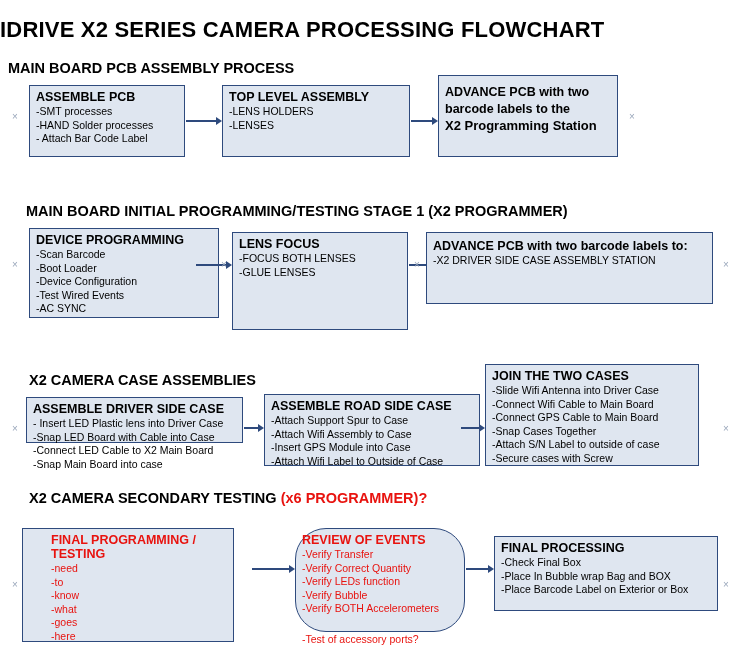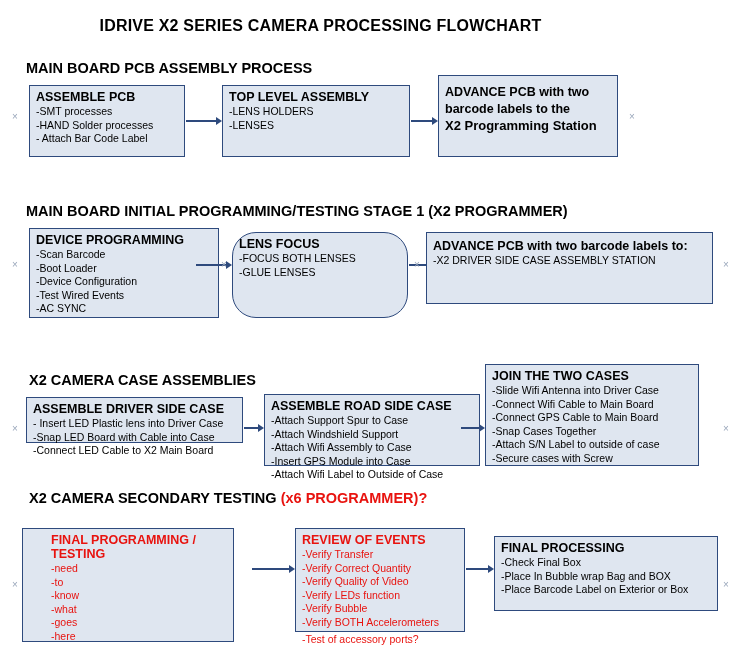--- a/index.html
+++ b/index.html
@@ -6,22 +6,22 @@
   body{
     width:747px;height:662px;
     background:#ffffff;
     font-family:"Liberation Sans", sans-serif;
     position:relative;
     overflow:hidden;
     color:#000;
   }
   .abs{position:absolute;}
   #title{
-    left:0;top:17px;width:641px;text-align:center;
-    font-size:16px;font-weight:bold;letter-spacing:.2px;
+    left:0;top:17px;width:641px;text-align:left;
+    font-size:22px;font-weight:bold;letter-spacing:.2px;
   }
   .section-head{
     font-size:14.5px;font-weight:bold;
   }
   .box{
     box-sizing:border-box;
     border:1px solid #2e4a7d;
     background:#dfe6f0;
     padding:4px 5px 4px 6px;
   }
@@ -46,21 +46,21 @@
   }
   .tick{
     position:absolute;color:#9aa7bb;font-size:10px;line-height:10px;
   }
 </style>
 </head>
 <body>
 
 <div class="abs" id="title">IDRIVE X2  SERIES CAMERA PROCESSING FLOWCHART</div>
 
-<div class="abs section-head" style="left:26px;top:60px;">MAIN BOARD PCB ASSEMBLY PROCESS</div>
+<div class="abs section-head" style="left:8px;top:60px;">MAIN BOARD PCB ASSEMBLY PROCESS</div>
 
 <div class="abs box" style="left:29px;top:85px;width:156px;height:72px;">
   <span class="box-title">ASSEMBLE PCB</span>
   <span class="box-line">-SMT processes</span>
   <span class="box-line">-HAND Solder processes</span>
   <span class="box-line">- Attach Bar Code Label</span>
 </div>
 
 <div class="arrow" style="left:186px;top:117px;width:36px;">
   <div class="shaft" style="width:30px;"></div>
@@ -93,21 +93,21 @@
   <span class="box-line">-Device Configuration</span>
   <span class="box-line">-Test Wired Events</span>
   <span class="box-line">-AC SYNC</span>
 </div>
 
 <div class="arrow" style="left:196px;top:261px;width:36px;">
   <div class="shaft" style="width:30px;"></div>
     <div class="head" style="left:30px;"></div>
 </div>
 
-<div class="abs box" style="left:232px;top:232px;width:176px;height:86px;border-radius:24px;">
+<div class="abs box" style="left:232px;top:232px;width:176px;height:98px;">
   <span class="box-title">LENS FOCUS</span>
   <span class="box-line">-FOCUS BOTH LENSES</span>
   <span class="box-line">-GLUE LENSES</span>
 </div>
 
 <div class="arrow" style="left:409px;top:261px;width:26px;">
   <div class="shaft" style="width:20px;"></div>
     <div class="head" style="left:20px;"></div>
 </div>
 
@@ -116,31 +116,31 @@
   <span class="box-line">-X2 DRIVER  SIDE  CASE  ASSEMBLY STATION</span>
 </div>
 
 <div class="abs section-head" style="left:29px;top:372px;">X2 CAMERA CASE ASSEMBLIES</div>
 
 <div class="abs box" style="left:26px;top:397px;width:217px;height:46px;">
   <span class="box-title">ASSEMBLE DRIVER SIDE CASE</span>
   <span class="box-line">- Insert LED Plastic lens into Driver Case</span>
   <span class="box-line">-Snap LED Board with Cable into Case</span>
   <span class="box-line">-Connect LED Cable to X2 Main Board</span>
+  <span class="box-line">-Snap Main Board into case</span>
 </div>
 
 <div class="arrow" style="left:244px;top:424px;width:20px;">
   <div class="shaft" style="width:14px;"></div>
     <div class="head" style="left:14px;"></div>
 </div>
 
 <div class="abs box" style="left:264px;top:394px;width:216px;height:72px;">
   <span class="box-title">ASSEMBLE ROAD SIDE CASE</span>
   <span class="box-line">-Attach Support Spur to Case</span>
-  <span class="box-line">-Attach Windshield Support</span>
   <span class="box-line">-Attach Wifi Assembly to Case</span>
   <span class="box-line">-Insert GPS Module into Case</span>
   <span class="box-line">-Attach Wifi Label to Outside of Case</span>
 </div>
 
 <div class="arrow" style="left:461px;top:424px;width:24px;">
   <div class="shaft" style="width:18px;"></div>
     <div class="head" style="left:18px;"></div>
 </div>
 
@@ -166,25 +166,24 @@
   <span class="box-line">-what</span>
   <span class="box-line">-goes</span>
   <span class="box-line">-here</span>
 </div>
 
 <div class="arrow" style="left:252px;top:565px;width:43px;">
   <div class="shaft" style="width:37px;"></div>
     <div class="head" style="left:37px;"></div>
 </div>
 
-<div class="abs box red" style="left:295px;top:528px;width:170px;height:104px;">
+<div class="abs box red" style="left:295px;top:528px;width:170px;height:104px;border-radius:31px;">
   <span class="box-title">REVIEW OF EVENTS</span>
   <span class="box-line">-Verify Transfer</span>
   <span class="box-line">-Verify Correct Quantity</span>
-  <span class="box-line">-Verify Quality of Video</span>
   <span class="box-line">-Verify LEDs function</span>
   <span class="box-line">-Verify Bubble</span>
   <span class="box-line">-Verify BOTH Accelerometers</span>
   <span class="box-line" style="position:absolute;left:6px;top:104px;">-Test of accessory ports?</span>
 </div>
 
 <div class="arrow" style="left:466px;top:565px;width:28px;">
   <div class="shaft" style="width:22px;"></div>
     <div class="head" style="left:22px;"></div>
 </div>

